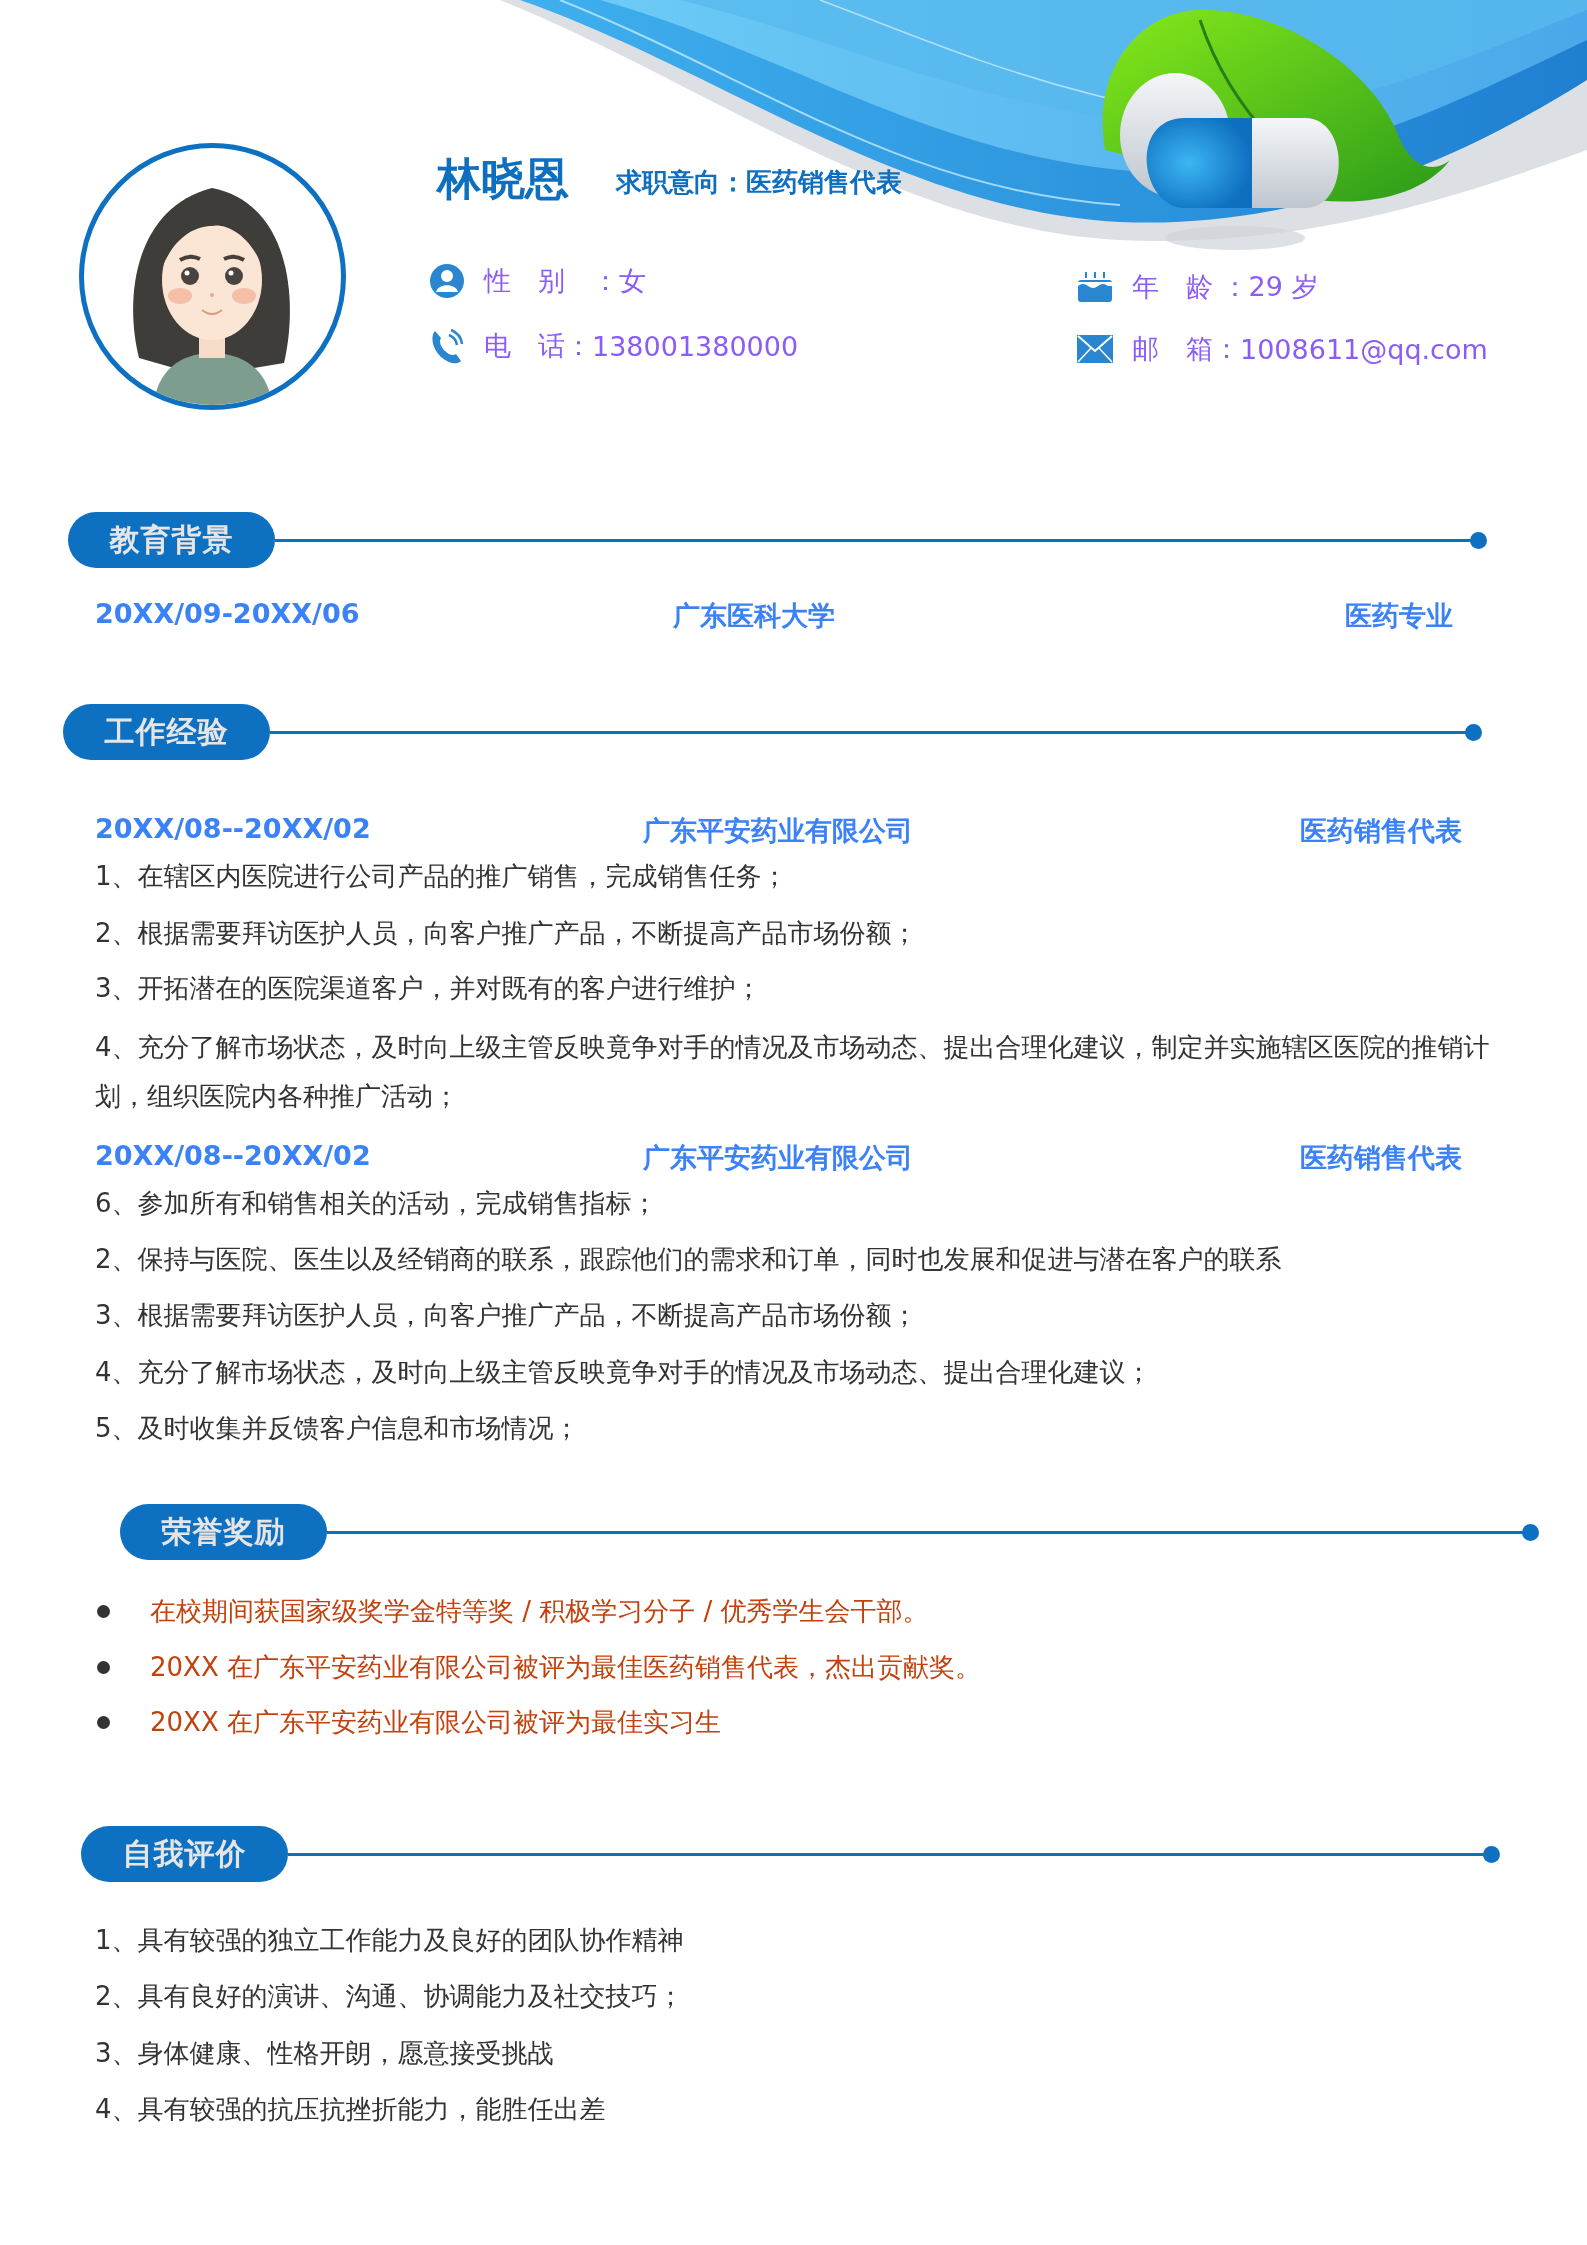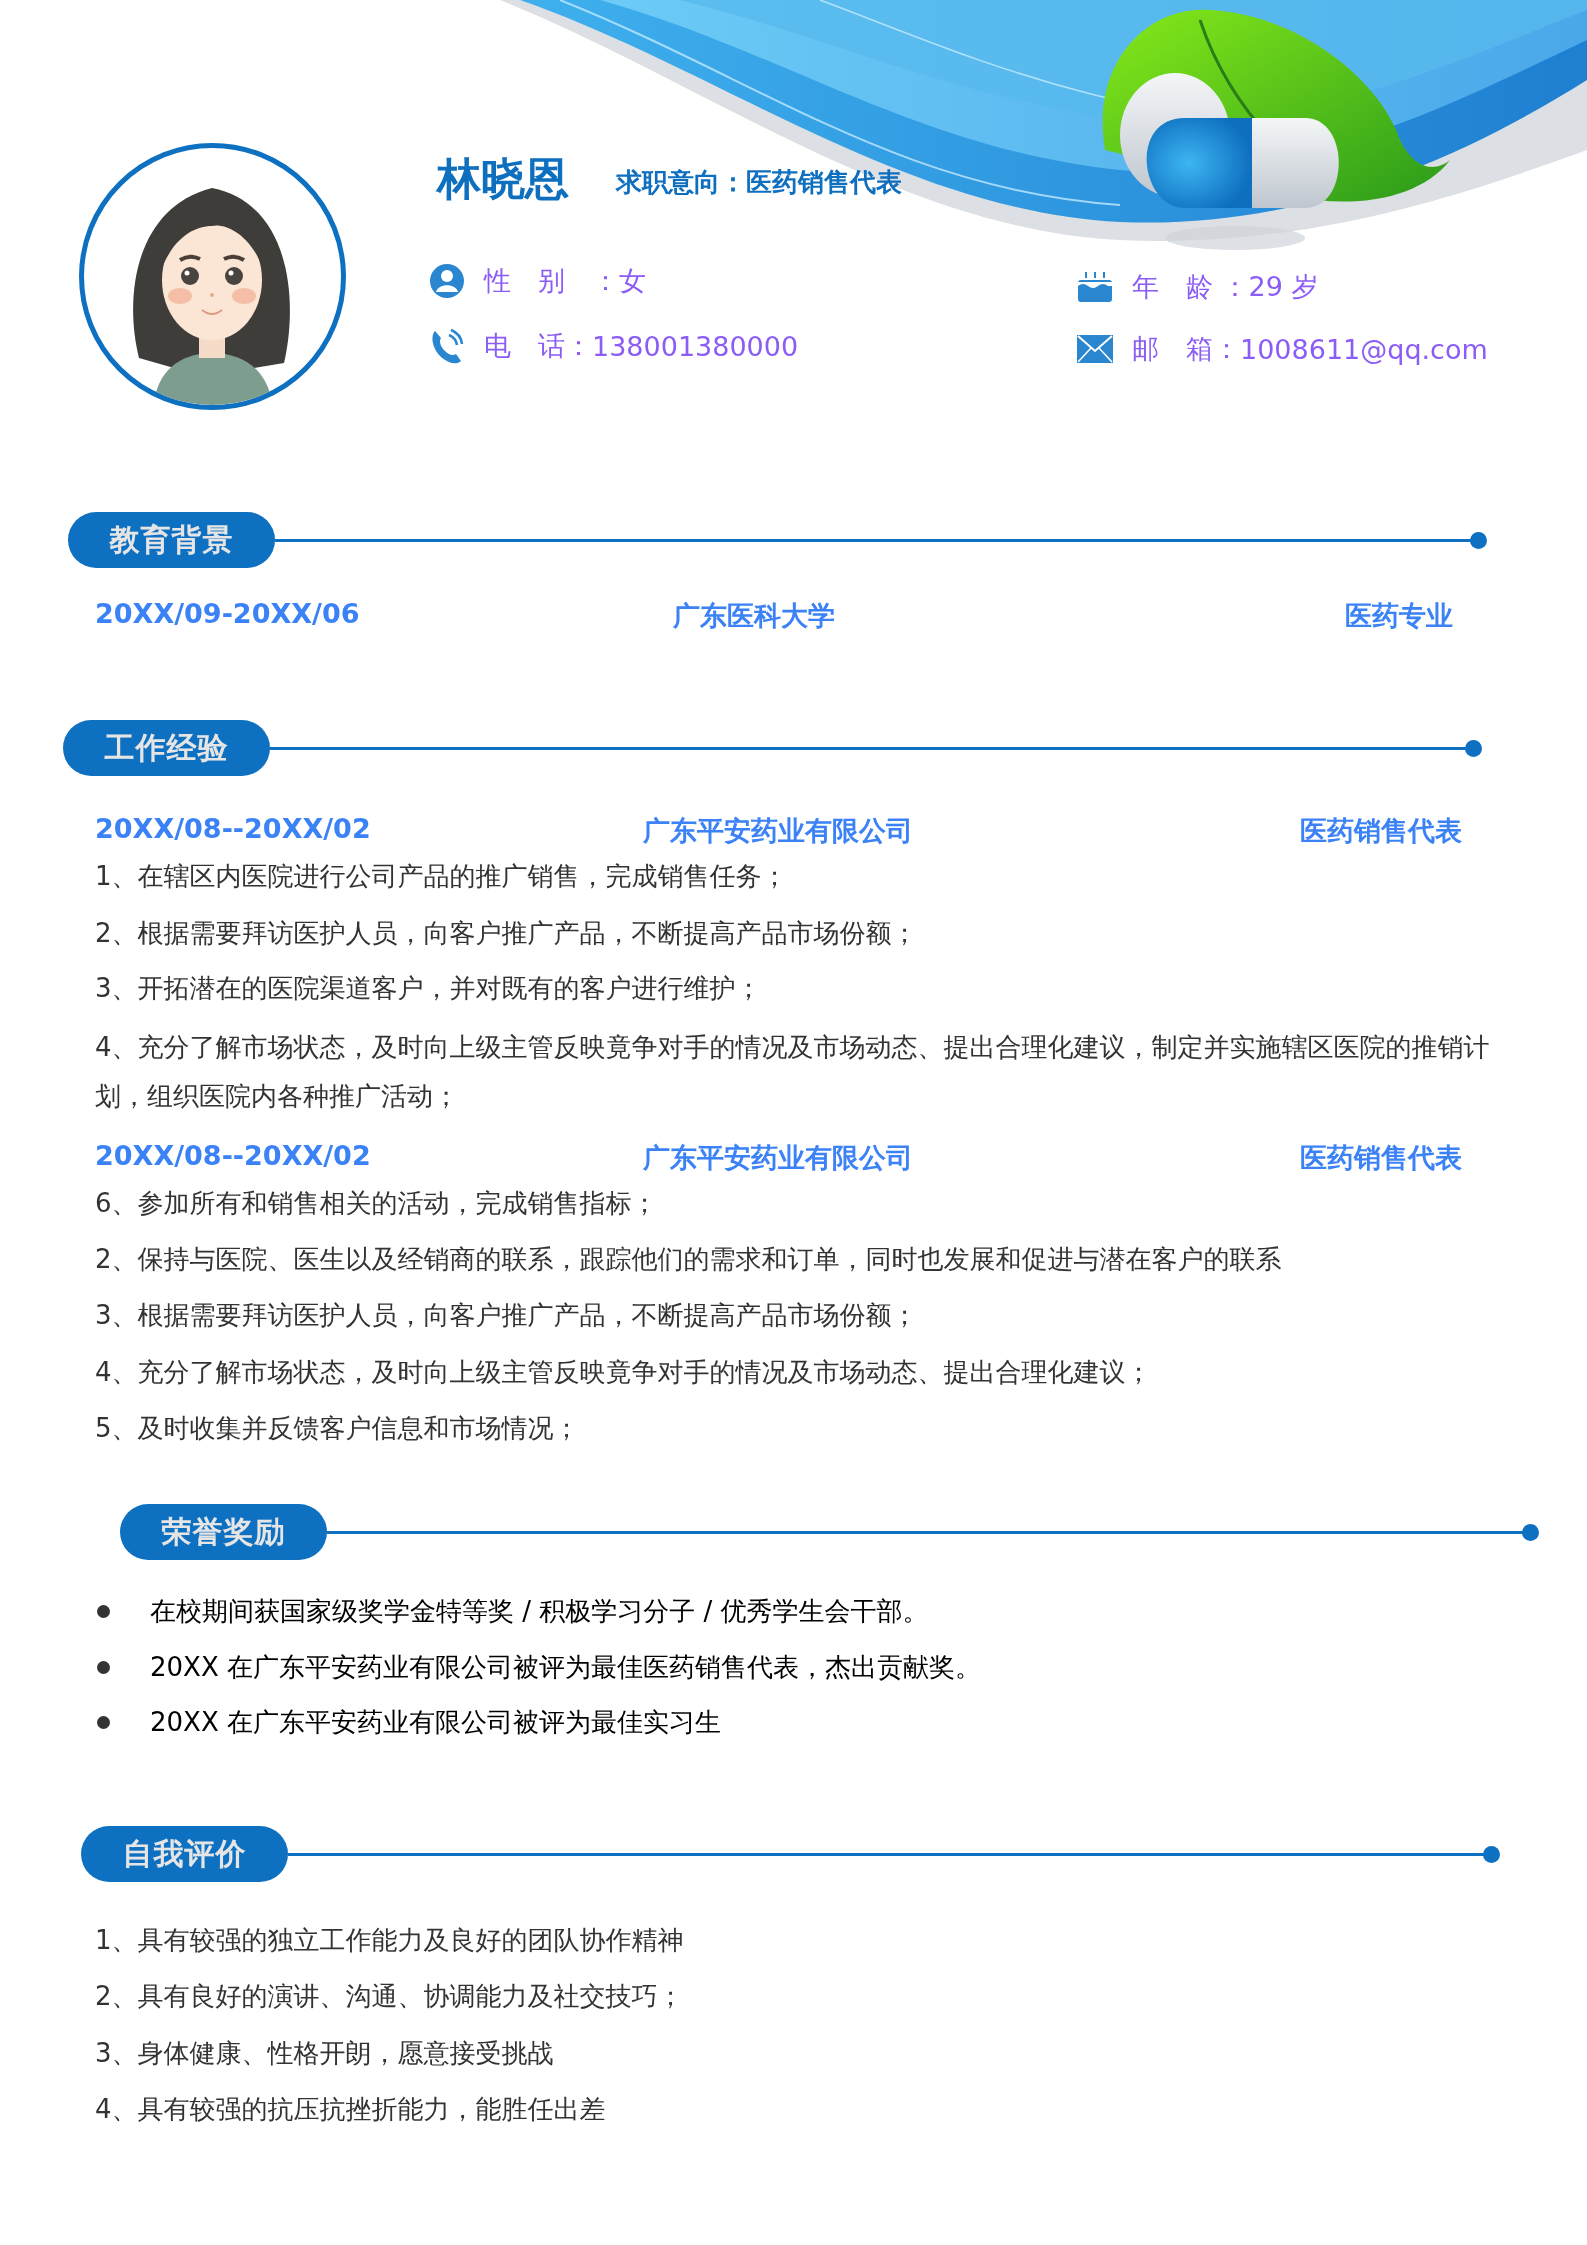--- a/index.html
+++ b/index.html
@@ -37,21 +37,21 @@
   .sec-dot { position: absolute; top: 20px; width: 17px; height: 17px; border-radius: 50%; background: #0e70c1; }
 
   .row3 { position: absolute; left: 95px; width: 1380px; height: 36px; font-size: 27px; font-weight: bold; color: #3b82f6; text-align: right; }
   .row3 .c1 { position: absolute; left: 0; top: 0; white-space: nowrap; }
   .row3 .c2 { position: absolute; top: 0; white-space: nowrap; }
   .row3 .c3 { position: absolute; top: 0; white-space: nowrap; }
 
   .line-text { position: absolute; left: 95px; font-size: 26px; color: #333; white-space: nowrap; }
   .line-wrap { position: absolute; left: 95px; width: 1400px; font-size: 26px; color: #333; line-height: 49px; }
 
-  .bullet-row { position: absolute; left: 97px; display: flex; align-items: center; font-size: 26px; color: #000000; white-space: nowrap; }
+  .bullet-row { position: absolute; left: 97px; display: flex; align-items: center; font-size: 26px; color: #c2410c; white-space: nowrap; }
   .bullet-row .dot { width: 13px; height: 13px; border-radius: 50%; background: #333; margin-right: 40px; }
 </style>
 </head>
 <body>
 
 <svg class="deco" viewBox="0 0 1587 260" xmlns="http://www.w3.org/2000/svg">
   <defs>
     <linearGradient id="wv1" x1="0" y1="0" x2="1" y2="0">
       <stop offset="0" stop-color="#3fb0ee"></stop>
       <stop offset="1" stop-color="#1f7fd1"></stop>
@@ -181,21 +181,21 @@
   <div class="sec-line" style="left:275px; width:1200px;"></div>
   <div class="sec-dot" style="left:1470px;"></div>
 </div>
 
 <div class="row3" style="top:598px;">
   <span class="c1">20XX/09-20XX/06</span>
   <span class="c2" style="left:578px;">广东医科大学</span>
   <span class="c3" style="left:1250px;">医药专业</span>
 </div>
 
-<div class="section-head" style="top:720px;padding-left:31px;">
+<div class="section-head" style="top:704px;padding-left:31px;">
   <div class="pill" style="left:63px;">工作经验</div>
   <div class="sec-line" style="left:270px; width:1200px;"></div>
   <div class="sec-dot" style="left:1465px;"></div>
 </div>
 
 <div class="row3" style="top:813px;">
   <span class="c1">20XX/08--20XX/02</span>
   <span class="c2" style="left:548px;">广东平安药业有限公司</span>
   <span class="c3" style="left:1205px;">医药销售代表</span>
 </div>

